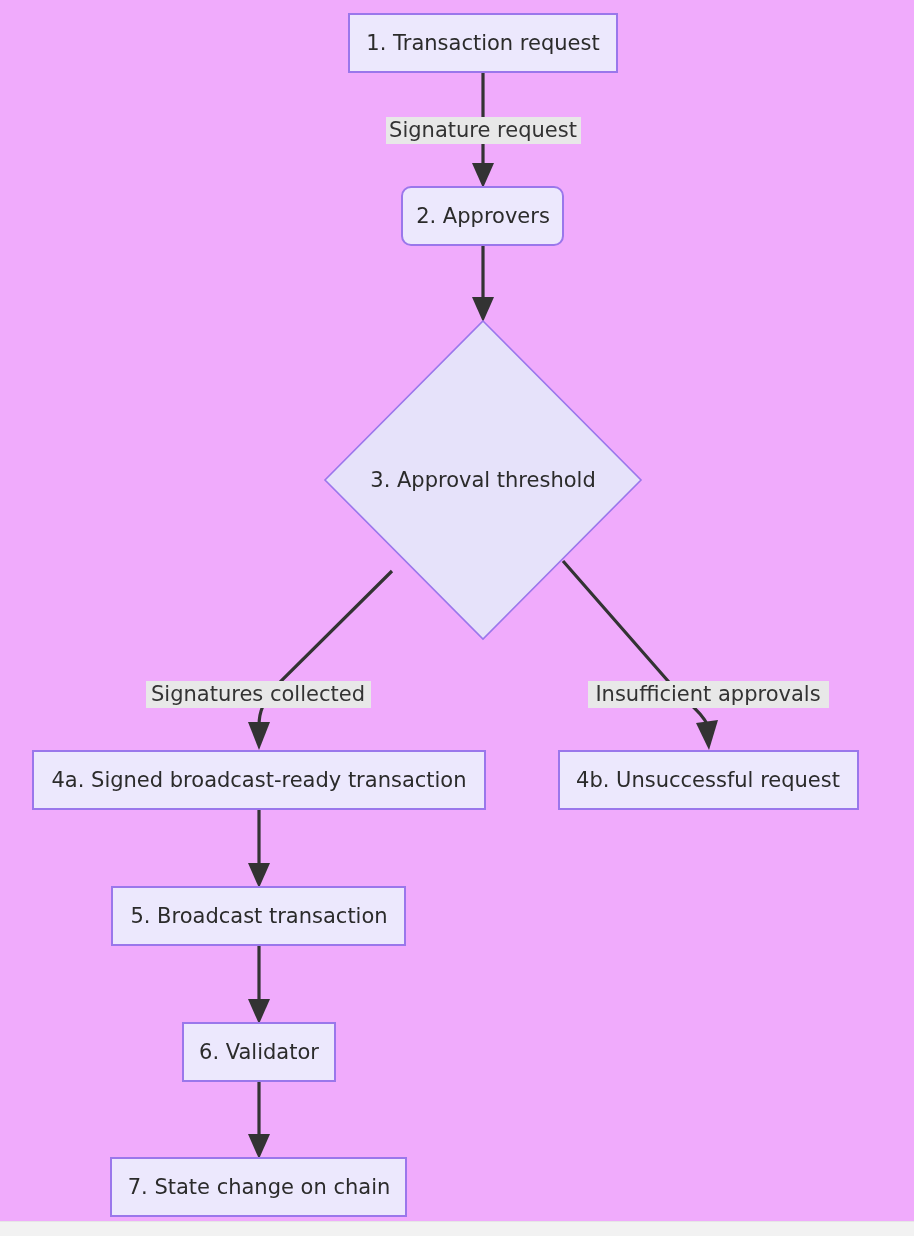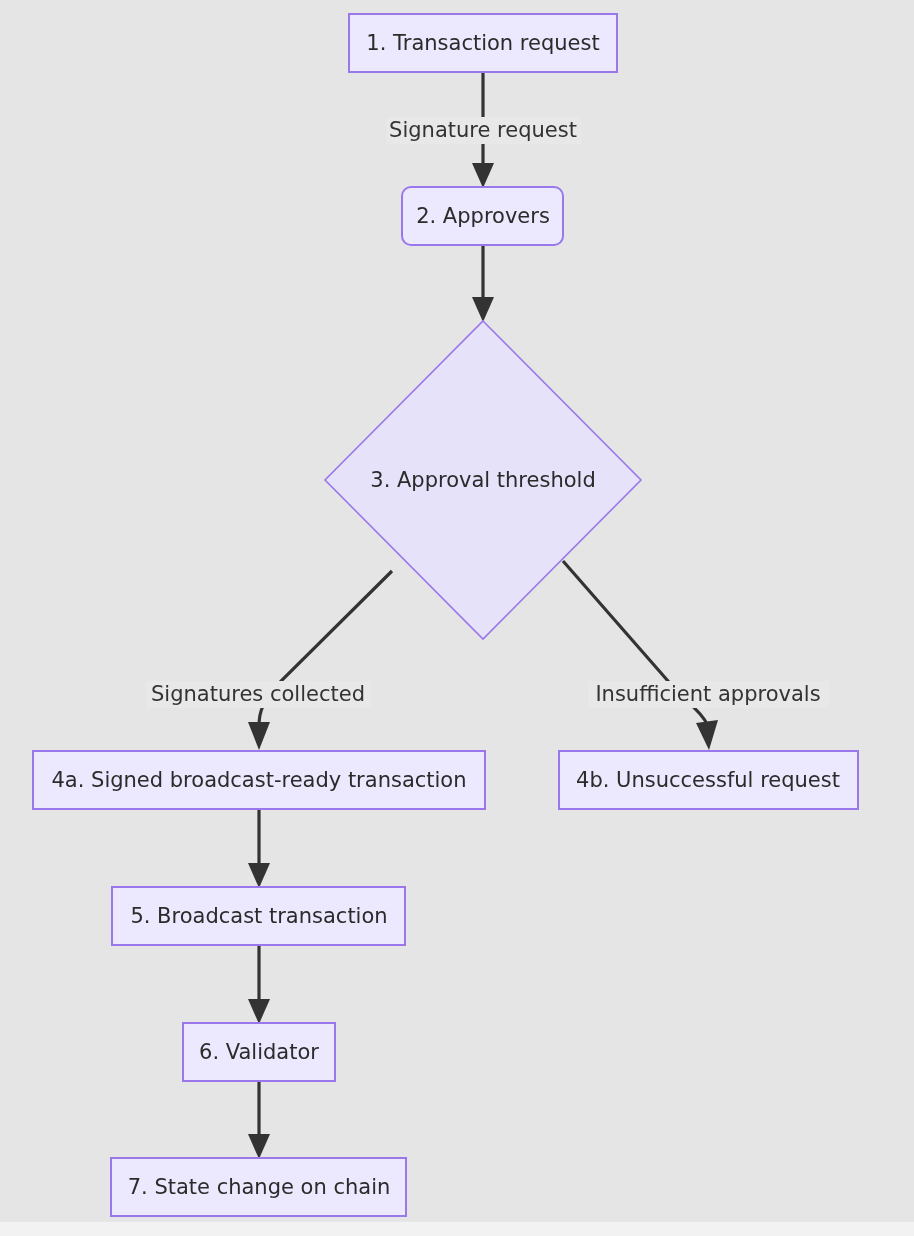--- a/index.html
+++ b/index.html
@@ -10,21 +10,21 @@
   body {
     width: 914px;
     height: 1236px;
     overflow: hidden;
     font-family: "DejaVu Sans", sans-serif;
   }
   #flowchart-root {
     position: relative;
     width: 914px;
     height: 1236px;
-    background: #e5e5e5;
+    background: #f0abfc;
   }
   svg.flow {
     position: absolute;
     top: 0;
     left: 0;
     width: 914px;
     height: 1236px;
     display: block;
   }
   .node-rect {

